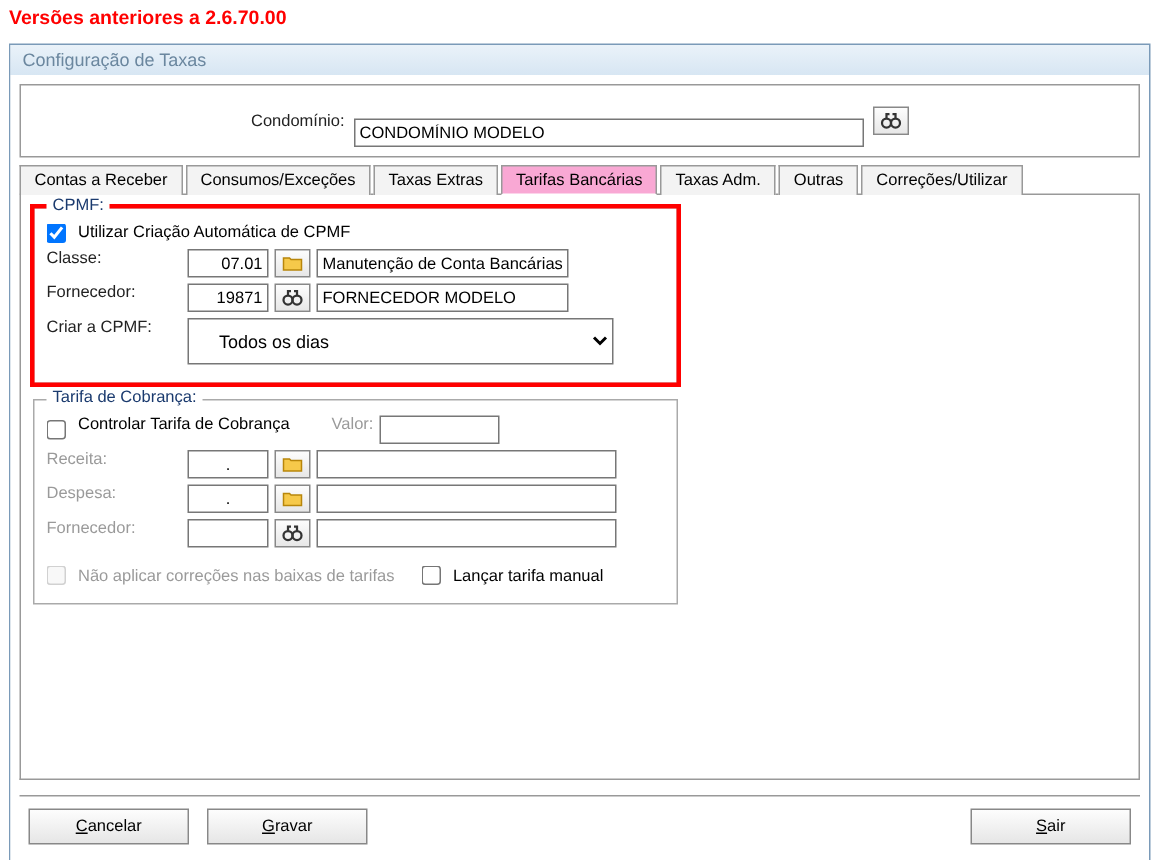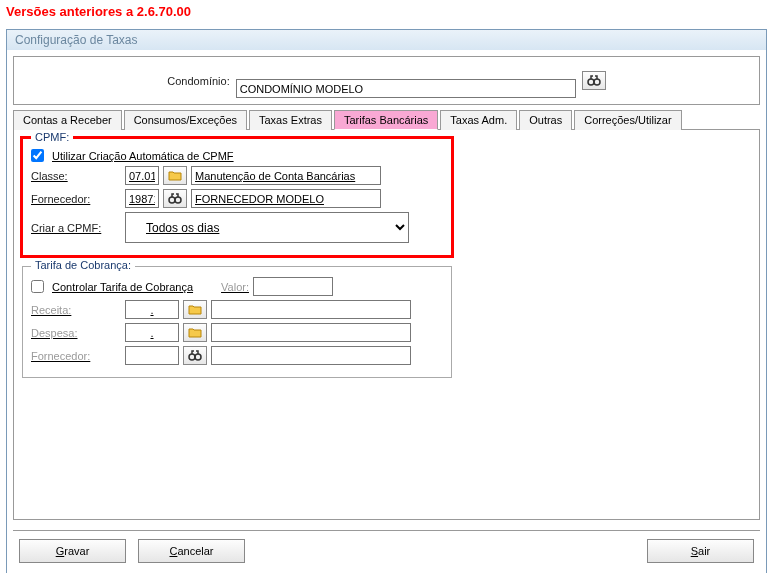--- a/index.html
+++ b/index.html
@@ -106,38 +106,36 @@
     padding: 0 4px;
     color: #1a3a6e;
     font-size: 11px;
   }
   .highlight-red {
     outline: 3px solid #ff0000;
     outline-offset: -1px;
   }
   .row {
     display: flex;
-    align-items: center;
     gap: 4px;
     margin-bottom: 4px;
-    text-decoration: underline;
   }
   .lbl { width: 90px; color: #222; }
   .lbl.disabled { color: #9a9a9a; }
   .chk { margin:0 4px 0 0; }
   .txt {
     height: 19px;
     border: 1px solid #777;
     font-family: inherit;
     font-size: 11px;
     padding: 1px 3px;
   }
-  .txt.w50 { width: 34px; text-align: right; }
+  .txt.w50 { width: 54px; text-align: right; }
   .txt.w54c { width: 54px; text-align: center; }
-  .txt.wdesc { width: 190px; }
+  .txt.wdesc { width: 168px; }
   .txt.wdesc2 { width: 200px; }
   select.combo {
     height: 31px;
     width: 284px;
     border: 1px solid #777;
     font-family: inherit;
     font-size: 12px;
     background: #fff;
     padding-left: 16px;
   }
@@ -286,25 +284,35 @@
               <svg width="14" height="12" viewBox="0 0 14 12">
                   <circle cx="4" cy="7" r="3" fill="none" stroke="#333" stroke-width="1.5"></circle>
                   <circle cx="10" cy="7" r="3" fill="none" stroke="#333" stroke-width="1.5"></circle>
                   <path d="M4 4 L4 1 L6 1 M10 4 L10 1 L8 1" stroke="#333" stroke-width="1.5" fill="none"></path>
                 </svg>
             </span>
           </span>
           <input class="txt wdesc2" type="text" style="">
         </div>
 
+        <div class="row" style="margin-top:12px; gap:18px;">
+          <span style="display:flex;align-items:center;gap:4px;">
+            <input type="checkbox" class="chk" disabled="" style="">
+            <span class="disabled-chk">Não aplicar correções nas baixas de tarifas</span>
+          </span>
+          <span style="display:flex;align-items:center;gap:4px;">
+            <input type="checkbox" class="chk" style="">
+            <span>Lançar tarifa manual</span>
+          </span>
+        </div>
       </div>
 
     </div>
 
     <div class="btnbar">
+      <button class="pushbtn"><u>C</u><span>ancelar</span></button>
       <button class="pushbtn"><u>G</u><span>ravar</span></button>
-      <button class="pushbtn"><u>C</u><span>ancelar</span></button>
       <div class="spacer"></div>
       <button class="pushbtn"><u>S</u><span>air</span></button>
     </div>
 
   </div>
 </div>
 
 </body></html>

